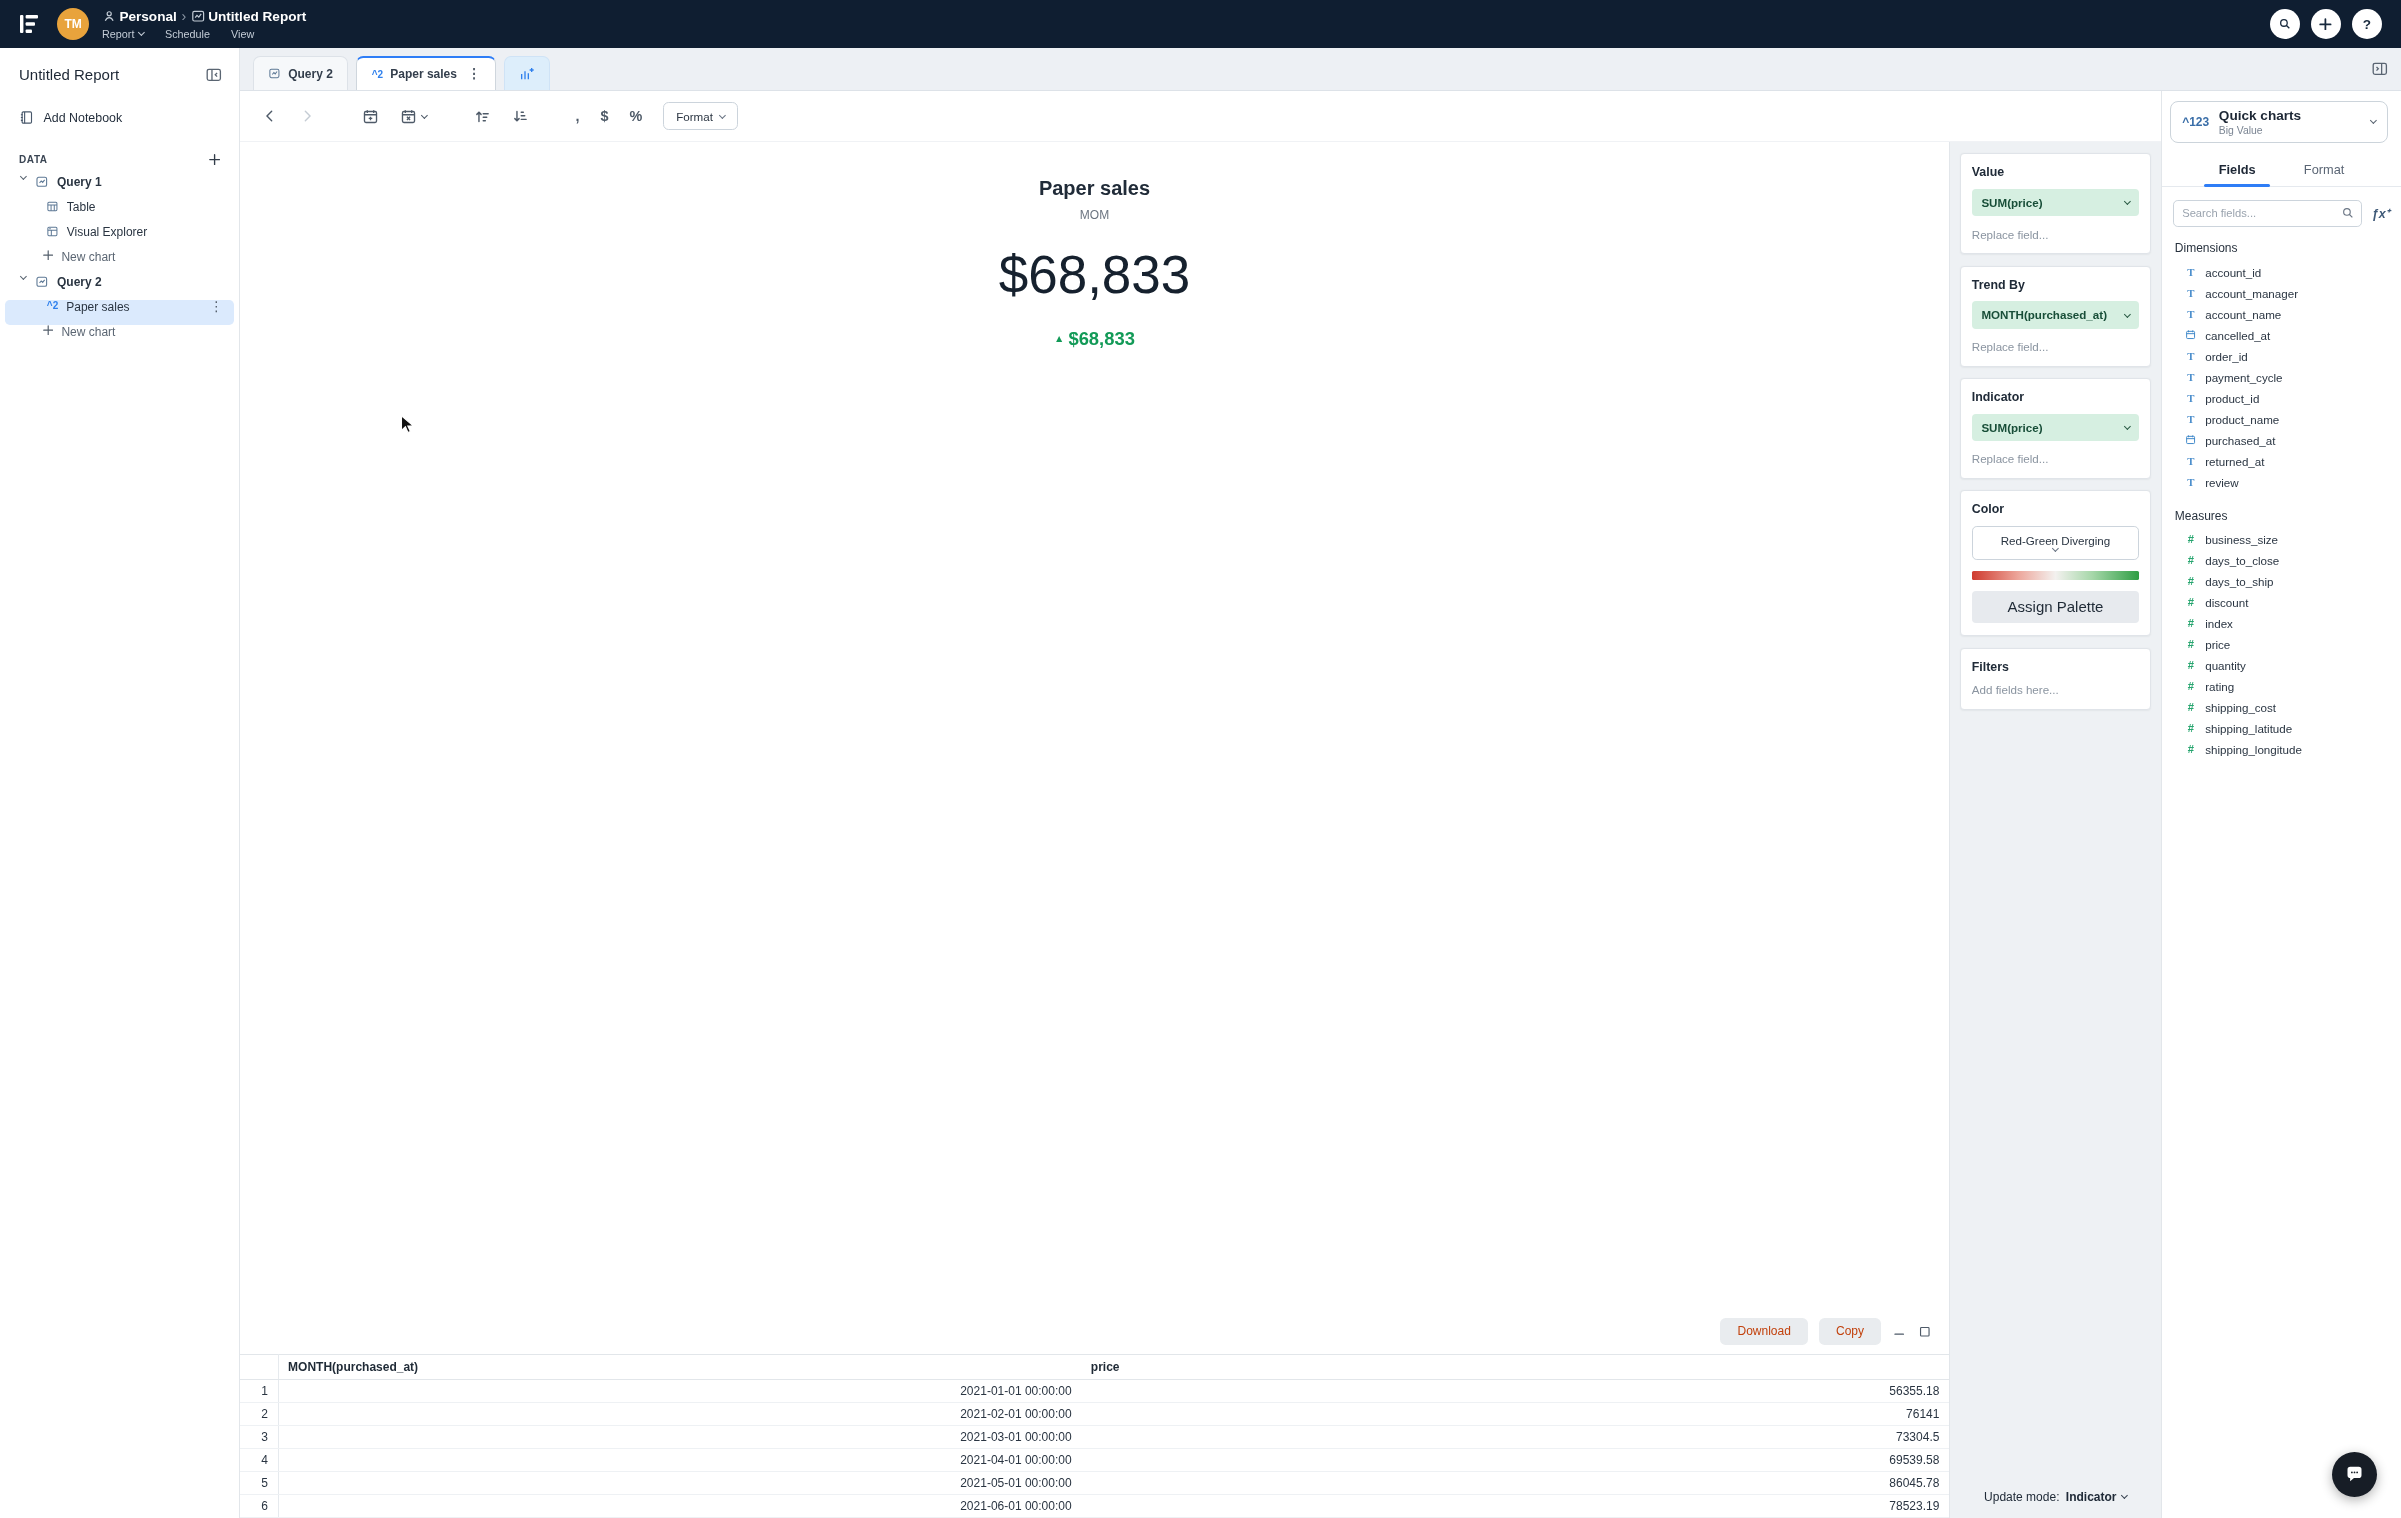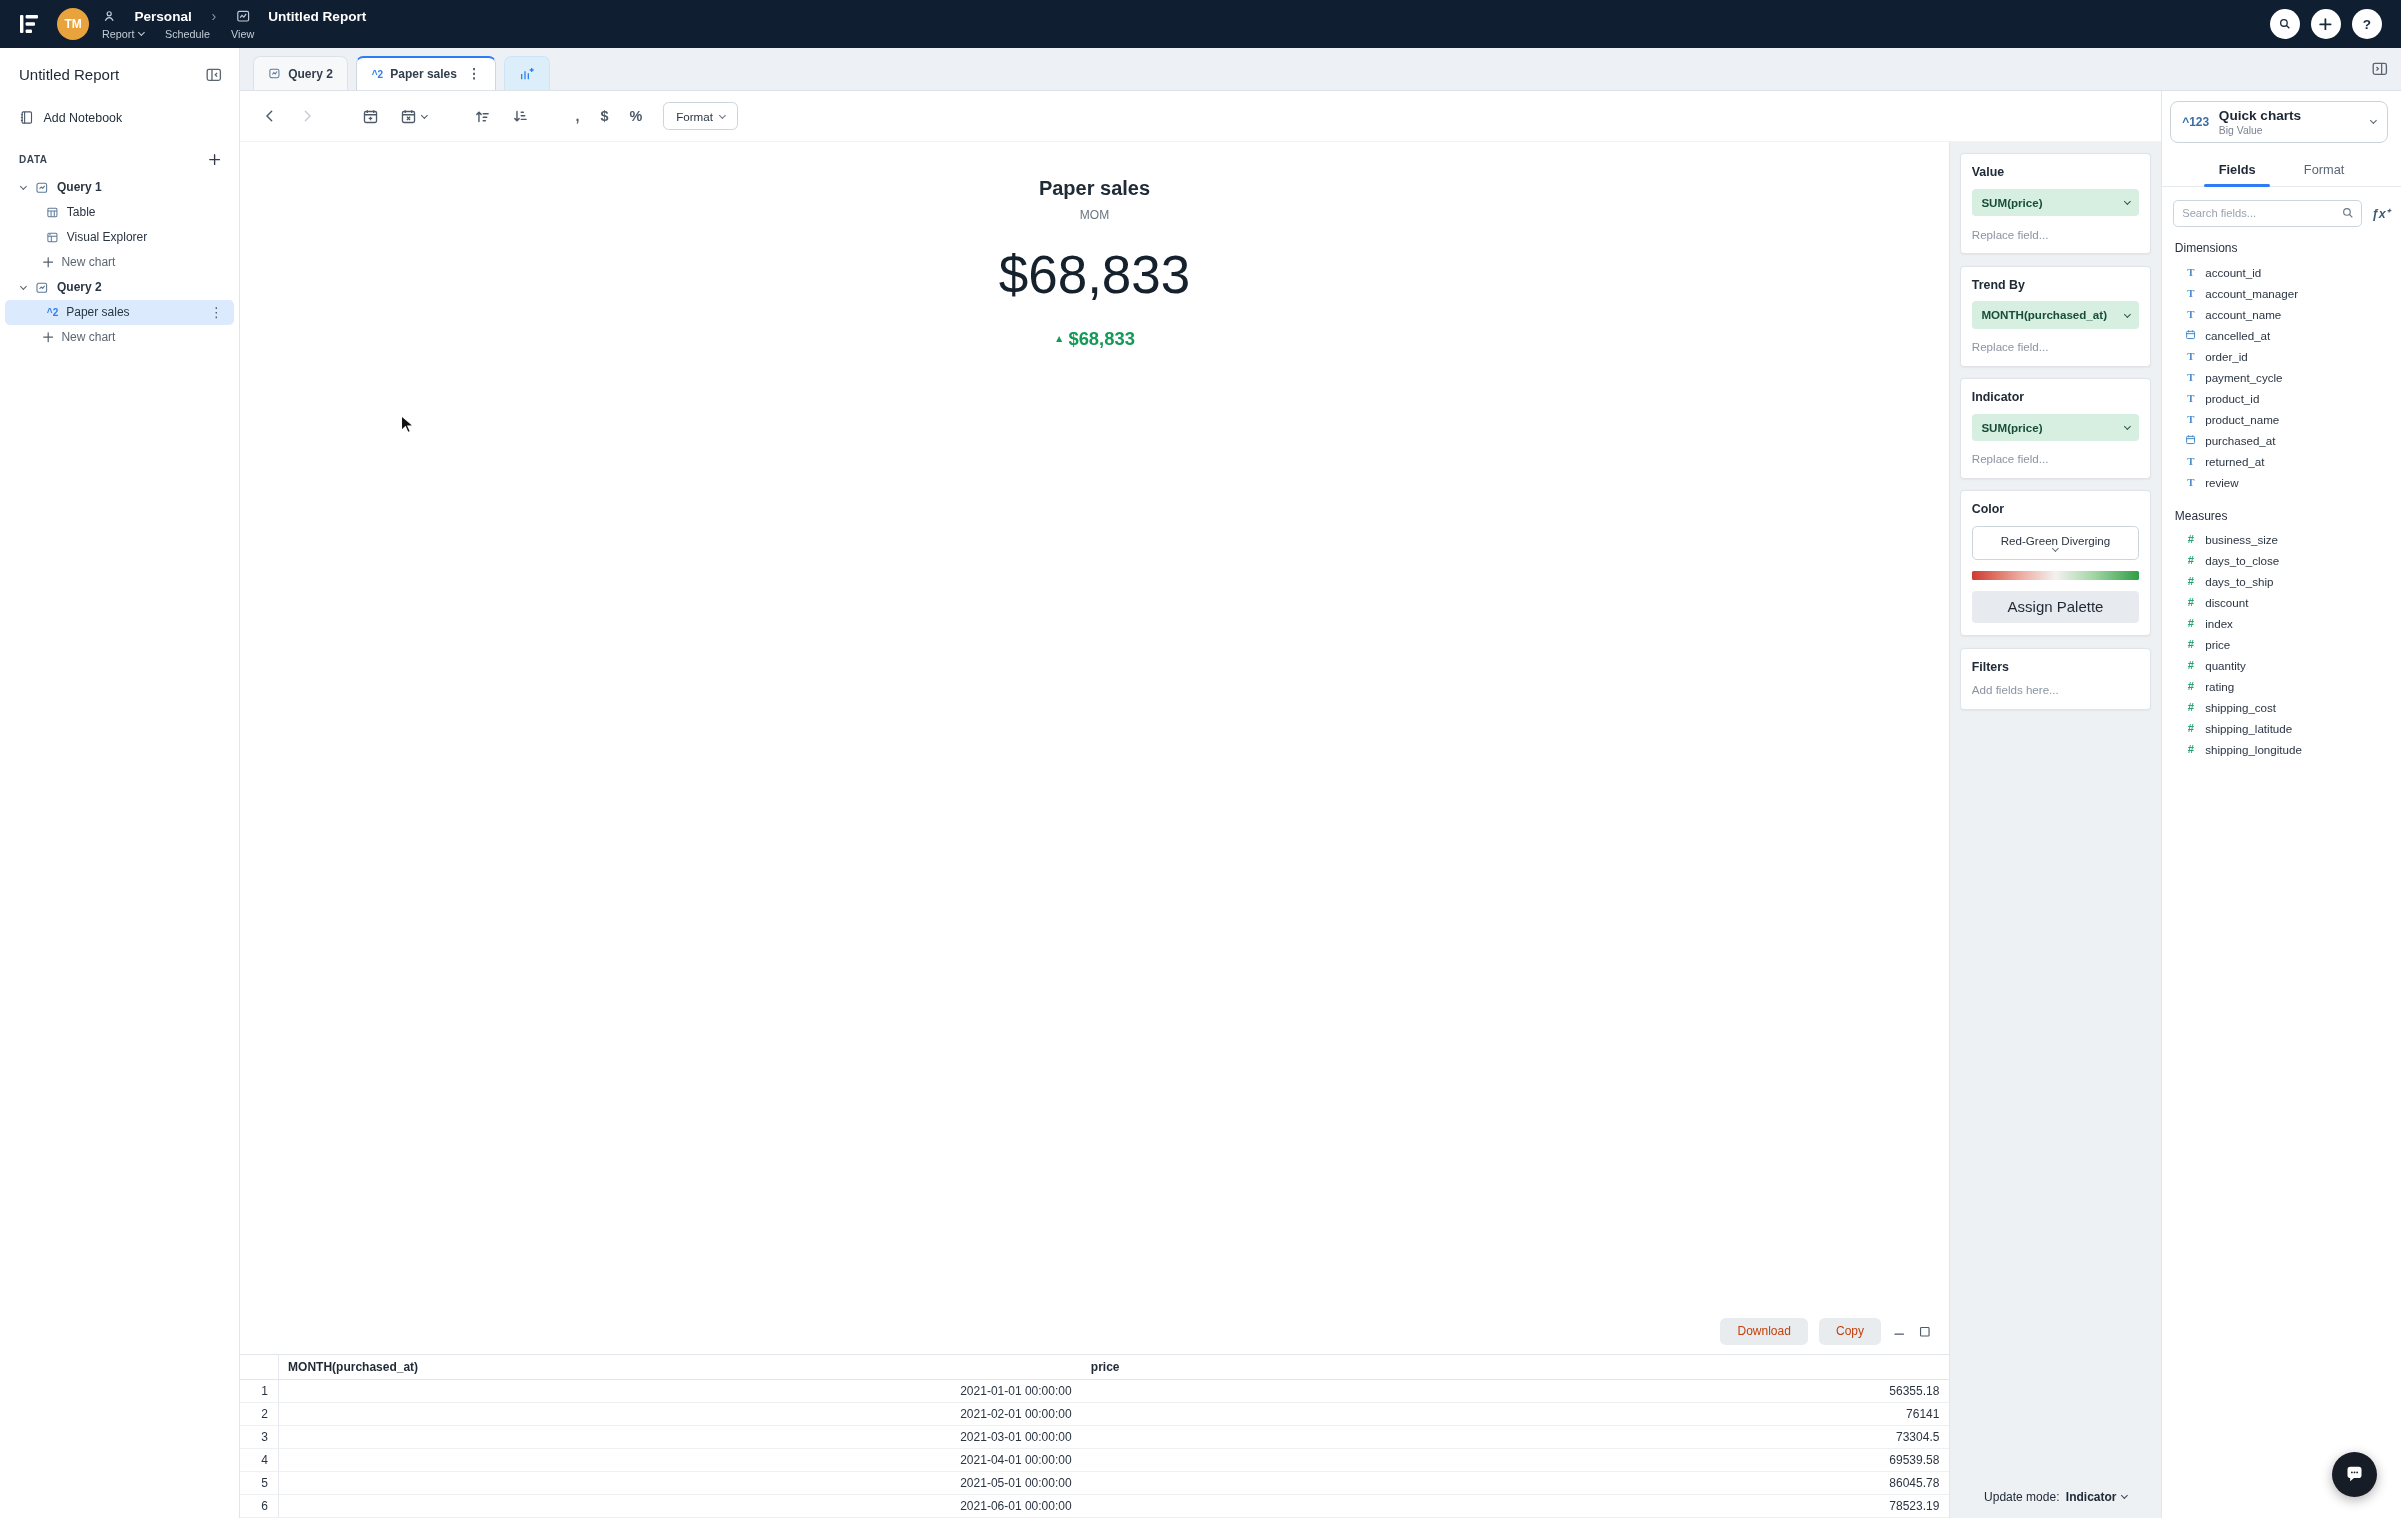--- a/index.html
+++ b/index.html
@@ -11,21 +11,21 @@
     display:flex; flex-direction:column;
   }
   
   .topbar { height:48px; background:#0f1e31; display:flex; align-items:center;
     justify-content:space-between; padding:0 19px 0 14.4px; flex:0 0 auto; }
   .tb-left { display:flex; align-items:center; gap:12.8px; }
   .logo { width:30px; height:30px; display:flex; align-items:center; justify-content:center; }
   .avatar { width:32px; height:32px; border-radius:50%; background:#e8a33c; color:#fff;
     display:flex; align-items:center; justify-content:center; font-size:12px; font-weight:bold; }
   .tb-nav { display:flex; flex-direction:column; gap:3.2px; }
-  .tb-row1 { display:flex; align-items:center; gap:18px; color:#fff; font-size:13.6px; font-weight:600; }
+  .tb-row1 { display:flex; align-items:center; gap:3px; color:#fff; font-size:13.6px; font-weight:600; }
   .tb-row1 .crumb { color:#8b97a5; font-weight:400; font-size:14.4px; margin:0 1.6px; }
   .crumb::before { content:"›"; }
   .tb-row2 { display:flex; align-items:center; gap:21px; color:#c3ccd6; font-size:10.8px; }
   .tb-row2 .mi { display:flex; align-items:center; gap:4.8px; cursor:default; }
   .tb-right { display:flex; align-items:center; gap:11.2px; }
   .circle-btn { width:30px; height:30px; border-radius:50%; background:#fff; color:#17293d;
     display:flex; align-items:center; justify-content:center; font-size:13.6px; font-weight:bold; }
   .chv { display:inline-block; width:4.8px; height:4.8px; border-right:1.3px solid currentColor;
     border-bottom:1.3px solid currentColor; transform:rotate(45deg) translate(-0.8px,-0.8px); }
   
@@ -34,21 +34,21 @@
   .sidebar { width:240px; flex:0 0 auto; background:#fff; border-right:0.8px solid #e2e6ea;
     display:flex; flex-direction:column; overflow:hidden; }
   .sb-head { display:flex; justify-content:space-between; align-items:center; padding:17.6px 16px 0 19px; }
   .sb-title { font-size:15px; color:#1d2735; }
   .icon-btn { color:#5a6572; display:flex; align-items:center; }
   .add-notebook { display:flex; align-items:center; gap:9.6px; margin:27px 19px 0; font-size:12.4px; color:#1f2a38; }
   .data-row { display:flex; justify-content:space-between; align-items:center; margin:29px 19px 9.6px; }
   .data-label { font-size:10px; font-weight:bold; letter-spacing:0.6px; color:#3a4553; }
   .plus-btn { color:#323c49; display:flex; }
   .tree { font-size:12px; color:#2a3542; }
-  .trow { display:flex; align-items:center; height:25px; padding:0 11.2px 0 21px; gap:8px; }
+  .trow { display:flex; align-items:flex-start; height:25px; padding:0 11.2px 0 21px; gap:8px; }
   .trow .lbl { font-weight:600; }
   .trow.child { padding-left:46px; }
   .trow.child .lbl { font-weight:400; }
   .trow.selected { background:#dbeafd; border-radius:4.8px; margin:0 4.8px; padding-left:42px; }
   .caret { color:#5a6572; margin-right:1.6px; }
   .tree-ico { color:#5d7895; display:flex; }
   .newchart { color:#5b6673; }
   .kebab { color:#57616d; font-size:13.6px; margin-left:auto; line-height:1; }
   .kebab::before { content:"⋮"; }
   .bv-glyph { color:#2f80ed; font-weight:bold; font-size:10px; }

